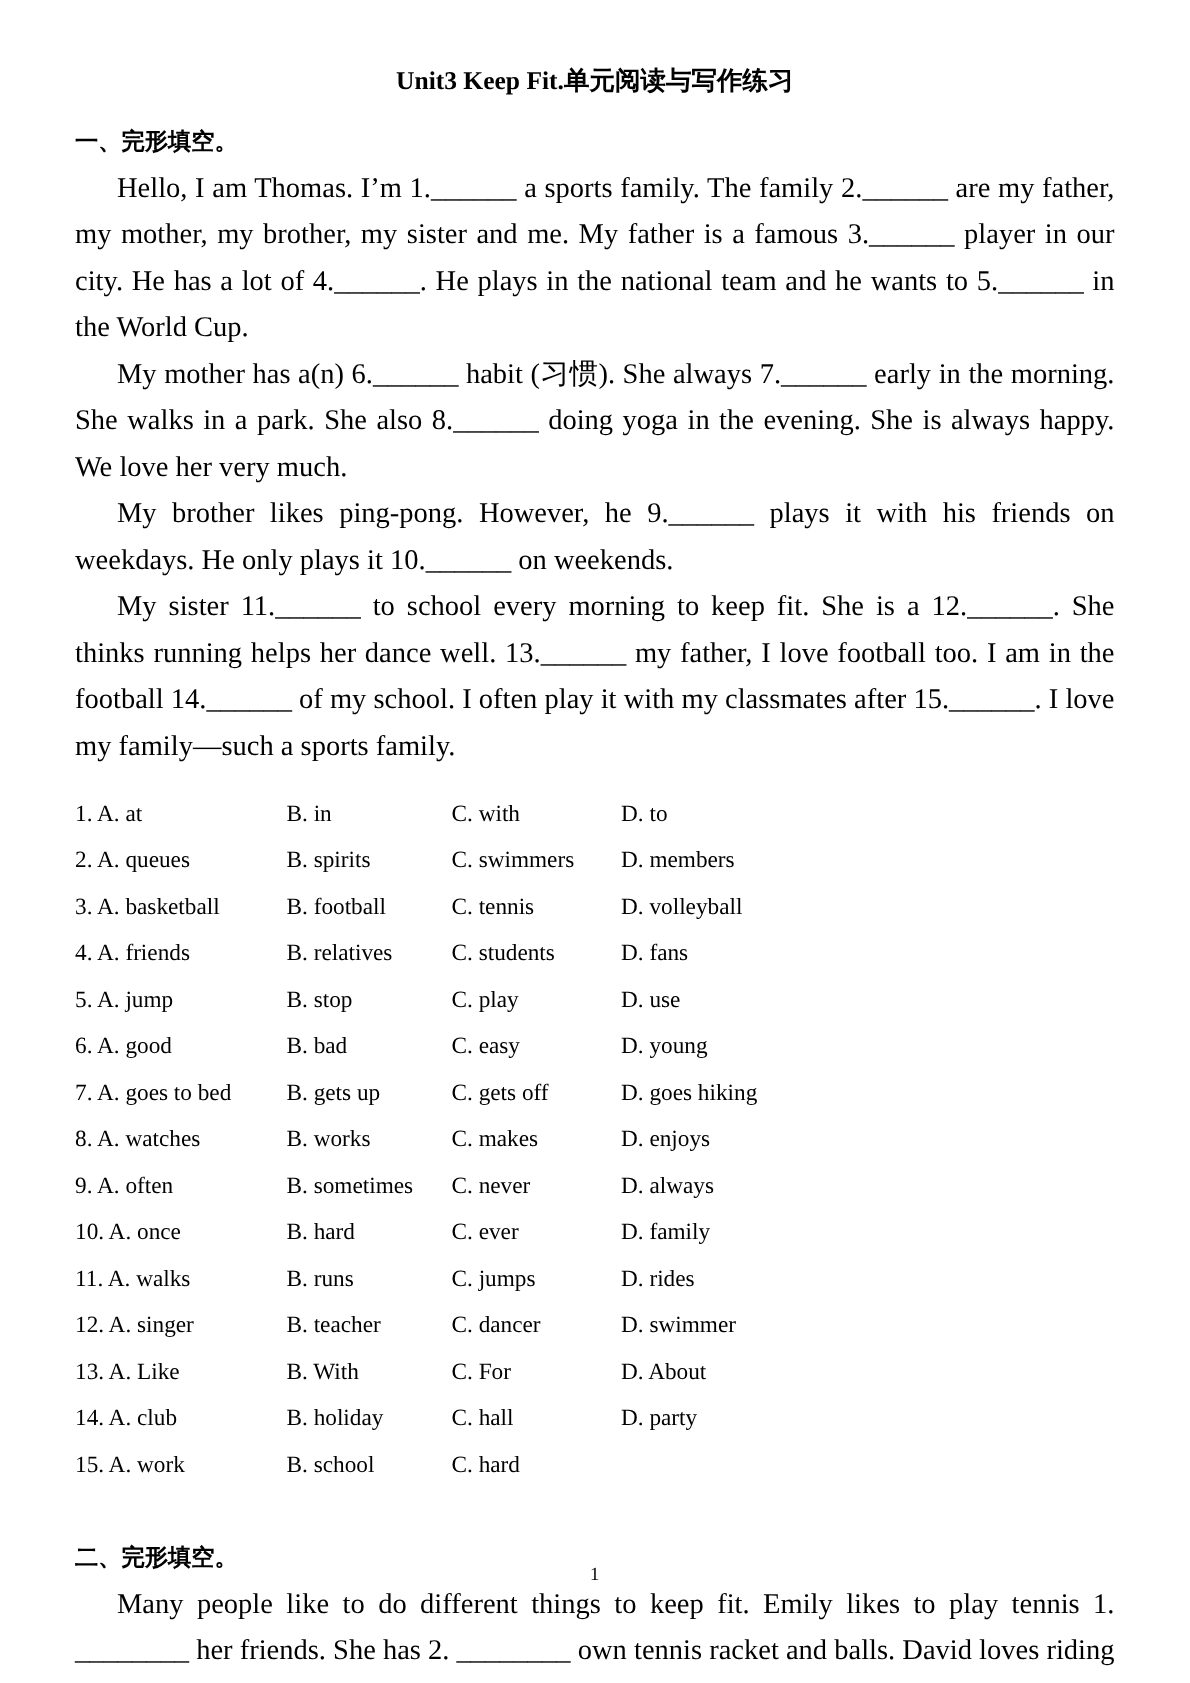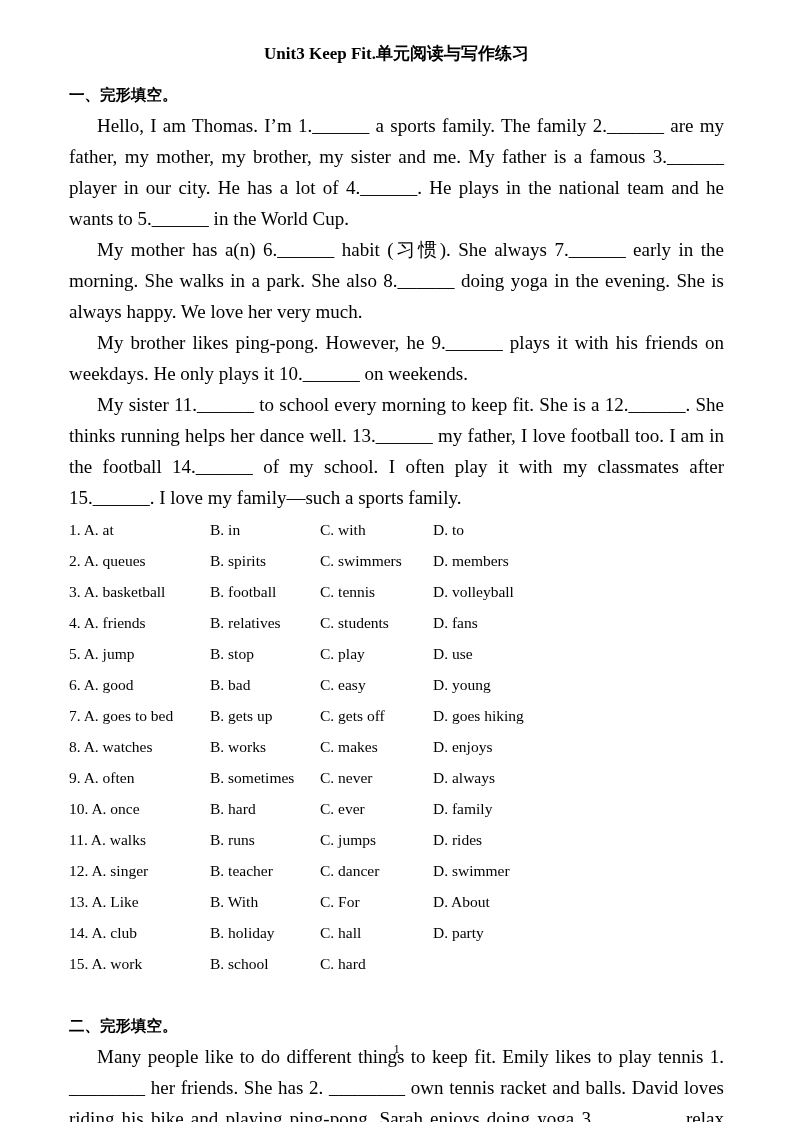--- a/index.html
+++ b/index.html
@@ -1,20 +1,20 @@
 <!DOCTYPE html>
 <html><head>
 <meta charset="utf-8">
 <style>
   * { box-sizing: border-box; }
   html, body { margin: 0; padding: 0; background: #ffffff; }
   .page {
     width: 793px;
     height: 1122px;
-    padding: 42px 69px 0;
+    padding: 42px 50px 0;
     font-family: "Liberation Serif", serif;
     color: #000000;
     position: relative;
     background: #ffffff;
     overflow: hidden;
   }
   .title {
     margin: 0 0 14px 0;
     font-size: 17px;
     font-weight: bold;
@@ -27,21 +27,21 @@
     line-height: 31px;
   }
   .para {
     margin: 0;
     font-size: 19px;
     line-height: 31px;
     text-align: justify;
     text-indent: 28px;
   }
   .options {
-    margin-top: 1px;
+    margin-top: 14px;
   }
   .opt-row {
     display: grid;
     grid-template-columns: 141px 110px 113px auto;
     font-size: 15.5px;
     line-height: 31px;
   }
   .opt-cell { white-space: nowrap; }
   .section2 { margin-top: 31px; }
   .page-number {

